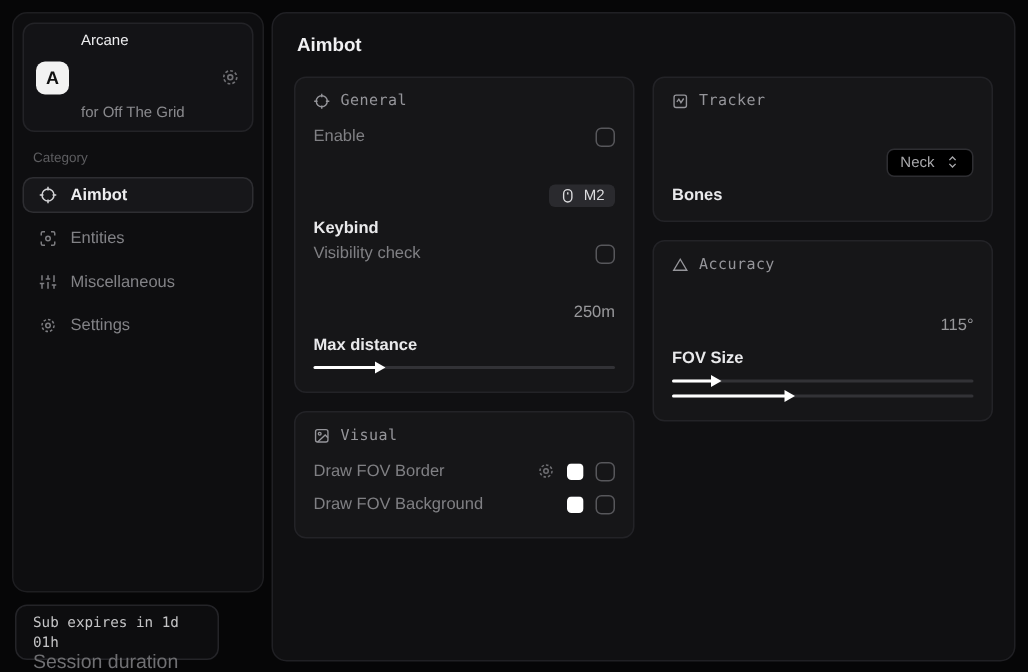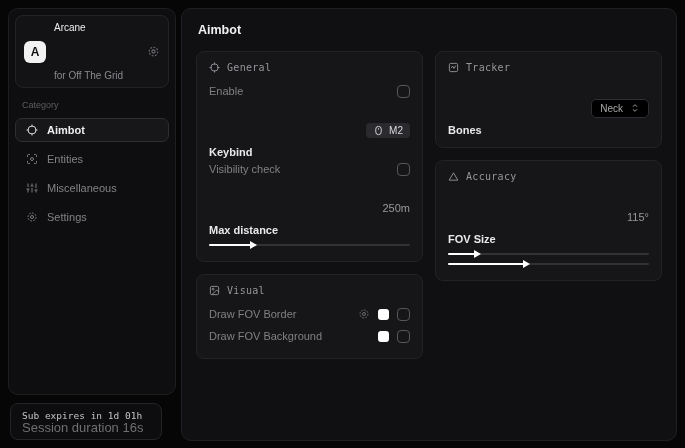--- a/index.html
+++ b/index.html
@@ -20,21 +20,21 @@
   .logo-sub { font-size:10px; color:#8a8a8e; line-height:11px;margin-top:36px; }
   .icon-btn { display:flex; align-items:center; justify-content:center; cursor:pointer; }
   .cat-label { margin:12px 0 8px 13px; font-size:9px; color:#5d5d60; }
   .nav { padding:0 6px; }
   .nav-item { display:flex; align-items:center; gap:9px; height:24px; padding:0 10px;
     margin-bottom:5px; border-radius:7px; border:1px solid transparent;
     font-size:11px; color:#828286; cursor:pointer; }
   .nav-item.active { background:#17171a; border-color:#2e2e32; color:#ededef; font-weight:bold; }
   .nav-item svg { flex:none; }
 
-  .session-card { position:absolute; left:10px; top:403px; width:152px; height:37px;
+  .session-card { position:absolute; left:10px; top:403px; width:136px; height:37px;
     background:#0d0d0f; border:1px solid #242428; border-radius:8px; padding:5px 11px; }
   .session-l1 { font-family:"DejaVu Sans Mono", monospace; font-size:9.5px; color:#c4c4c6; line-height:13px; }
   .session-l2 { font-size:13px; color:#6f6f72; line-height:12px; }
 
   
   .main { position:absolute; left:181px; top:8px; width:496px; height:433px;
     background:#101012; border:1px solid #202024; border-radius:10px; padding:12px 14px; }
   .main-title { font-size:12.5px; font-weight:bold; color:#f0f0f2; margin:2px 0 14px 2px; }
   .columns { display:flex; gap:12px; align-items:flex-start; }
   .col { flex:1; display:flex; flex-direction:column; gap:12px; min-width:0; }

